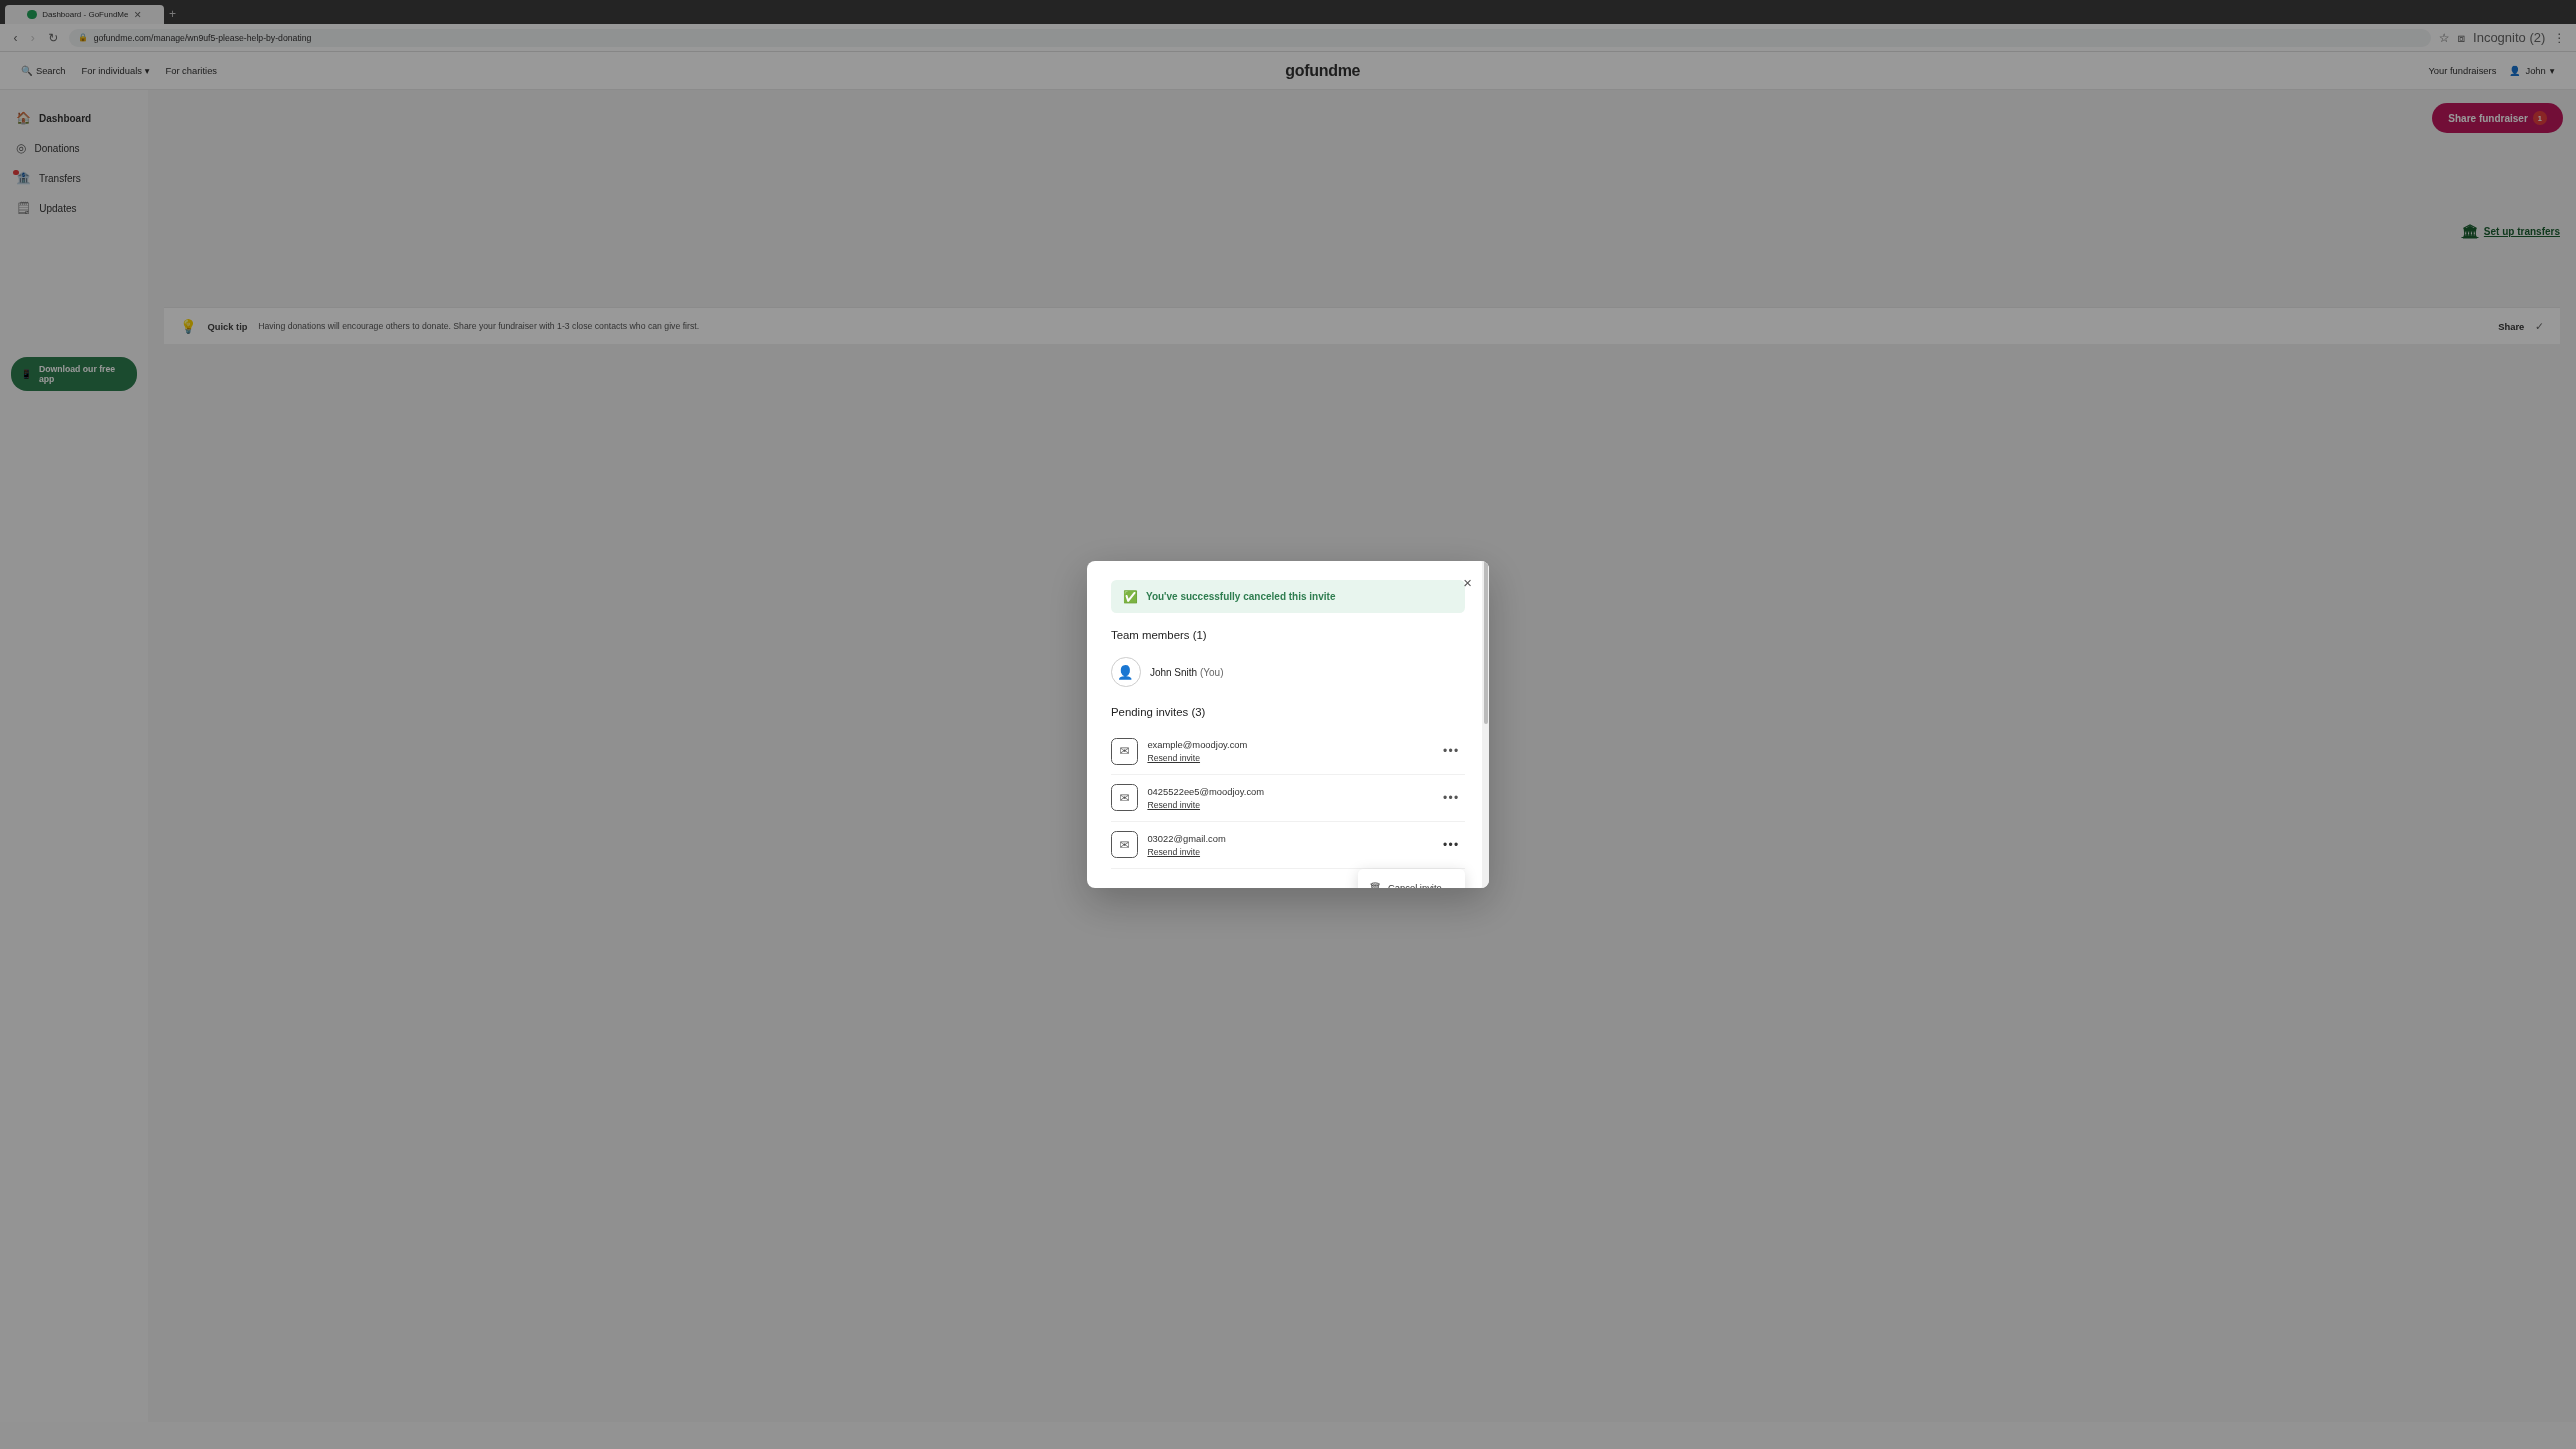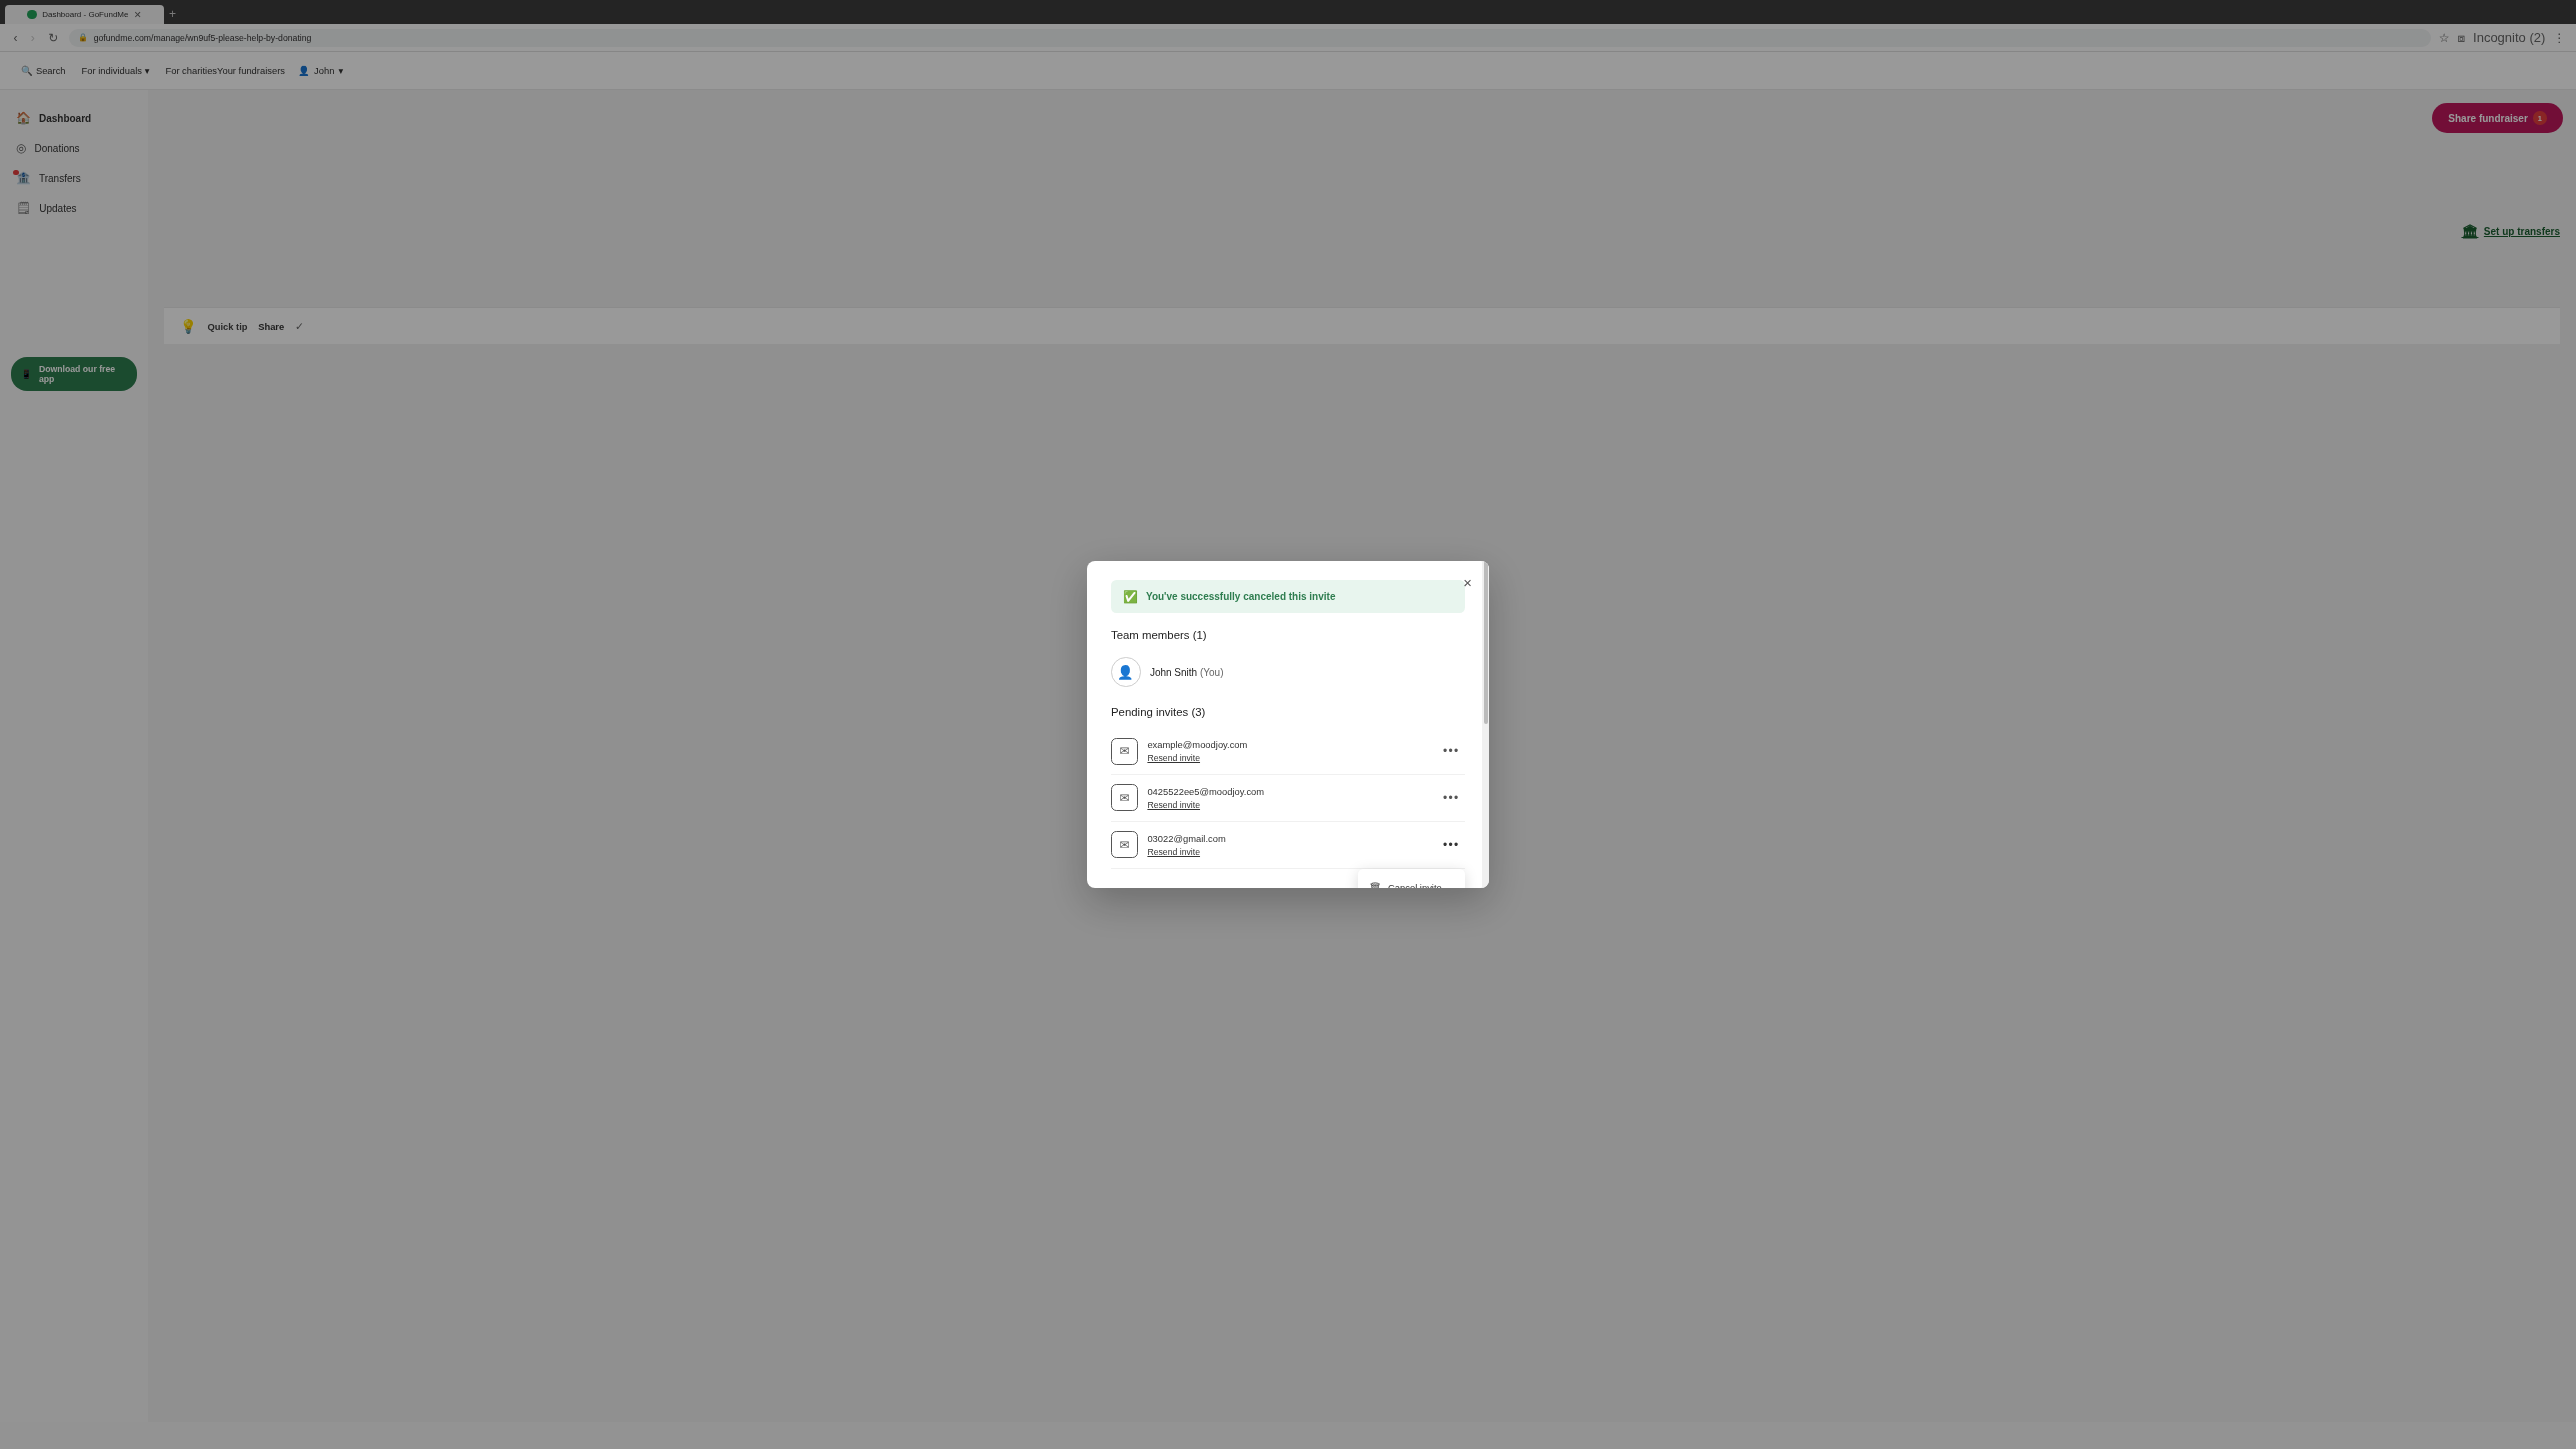--- a/index.html
+++ b/index.html
@@ -378,20 +378,23 @@
       <span>Search</span>
     </div>
     <div class="nav-link">
       <span>For individuals</span>
       <span>▾</span>
     </div>
     <div class="nav-link">
       <span>For charities</span>
     </div>
   </nav>
+  <div class="logo-center">
+    <span class="logo-text">gofundme</span>
+  </div>
   <div class="site-header-right">
     <span class="your-fundraisers">Your fundraisers</span>
     <div class="user-btn">
       <span>👤</span>
       <span>John</span>
       <span>▾</span>
     </div>
   </div>
 </div>
 
@@ -429,20 +432,21 @@
     </button>
 
     <div class="set-up-transfers">
       <span class="bank-icon">🏛</span>
       <span>Set up transfers</span>
     </div>
 
     <div class="quick-tip" style="position:relative;margin-top:201px;">
       <span class="quick-tip-icon">💡</span>
       <span class="quick-tip-label">Quick tip</span>
+      <span class="quick-tip-text">Having donations will encourage others to donate. Share your fundraiser with 1-3 close contacts who can give first.</span>
       <span class="share-link">Share</span>
       <span class="check-circle-icon">✓</span>
     </div>
   </main>
 </div>
 
 <div class="modal-overlay">
   <div class="modal">
     <button class="modal-close">×</button>
 

